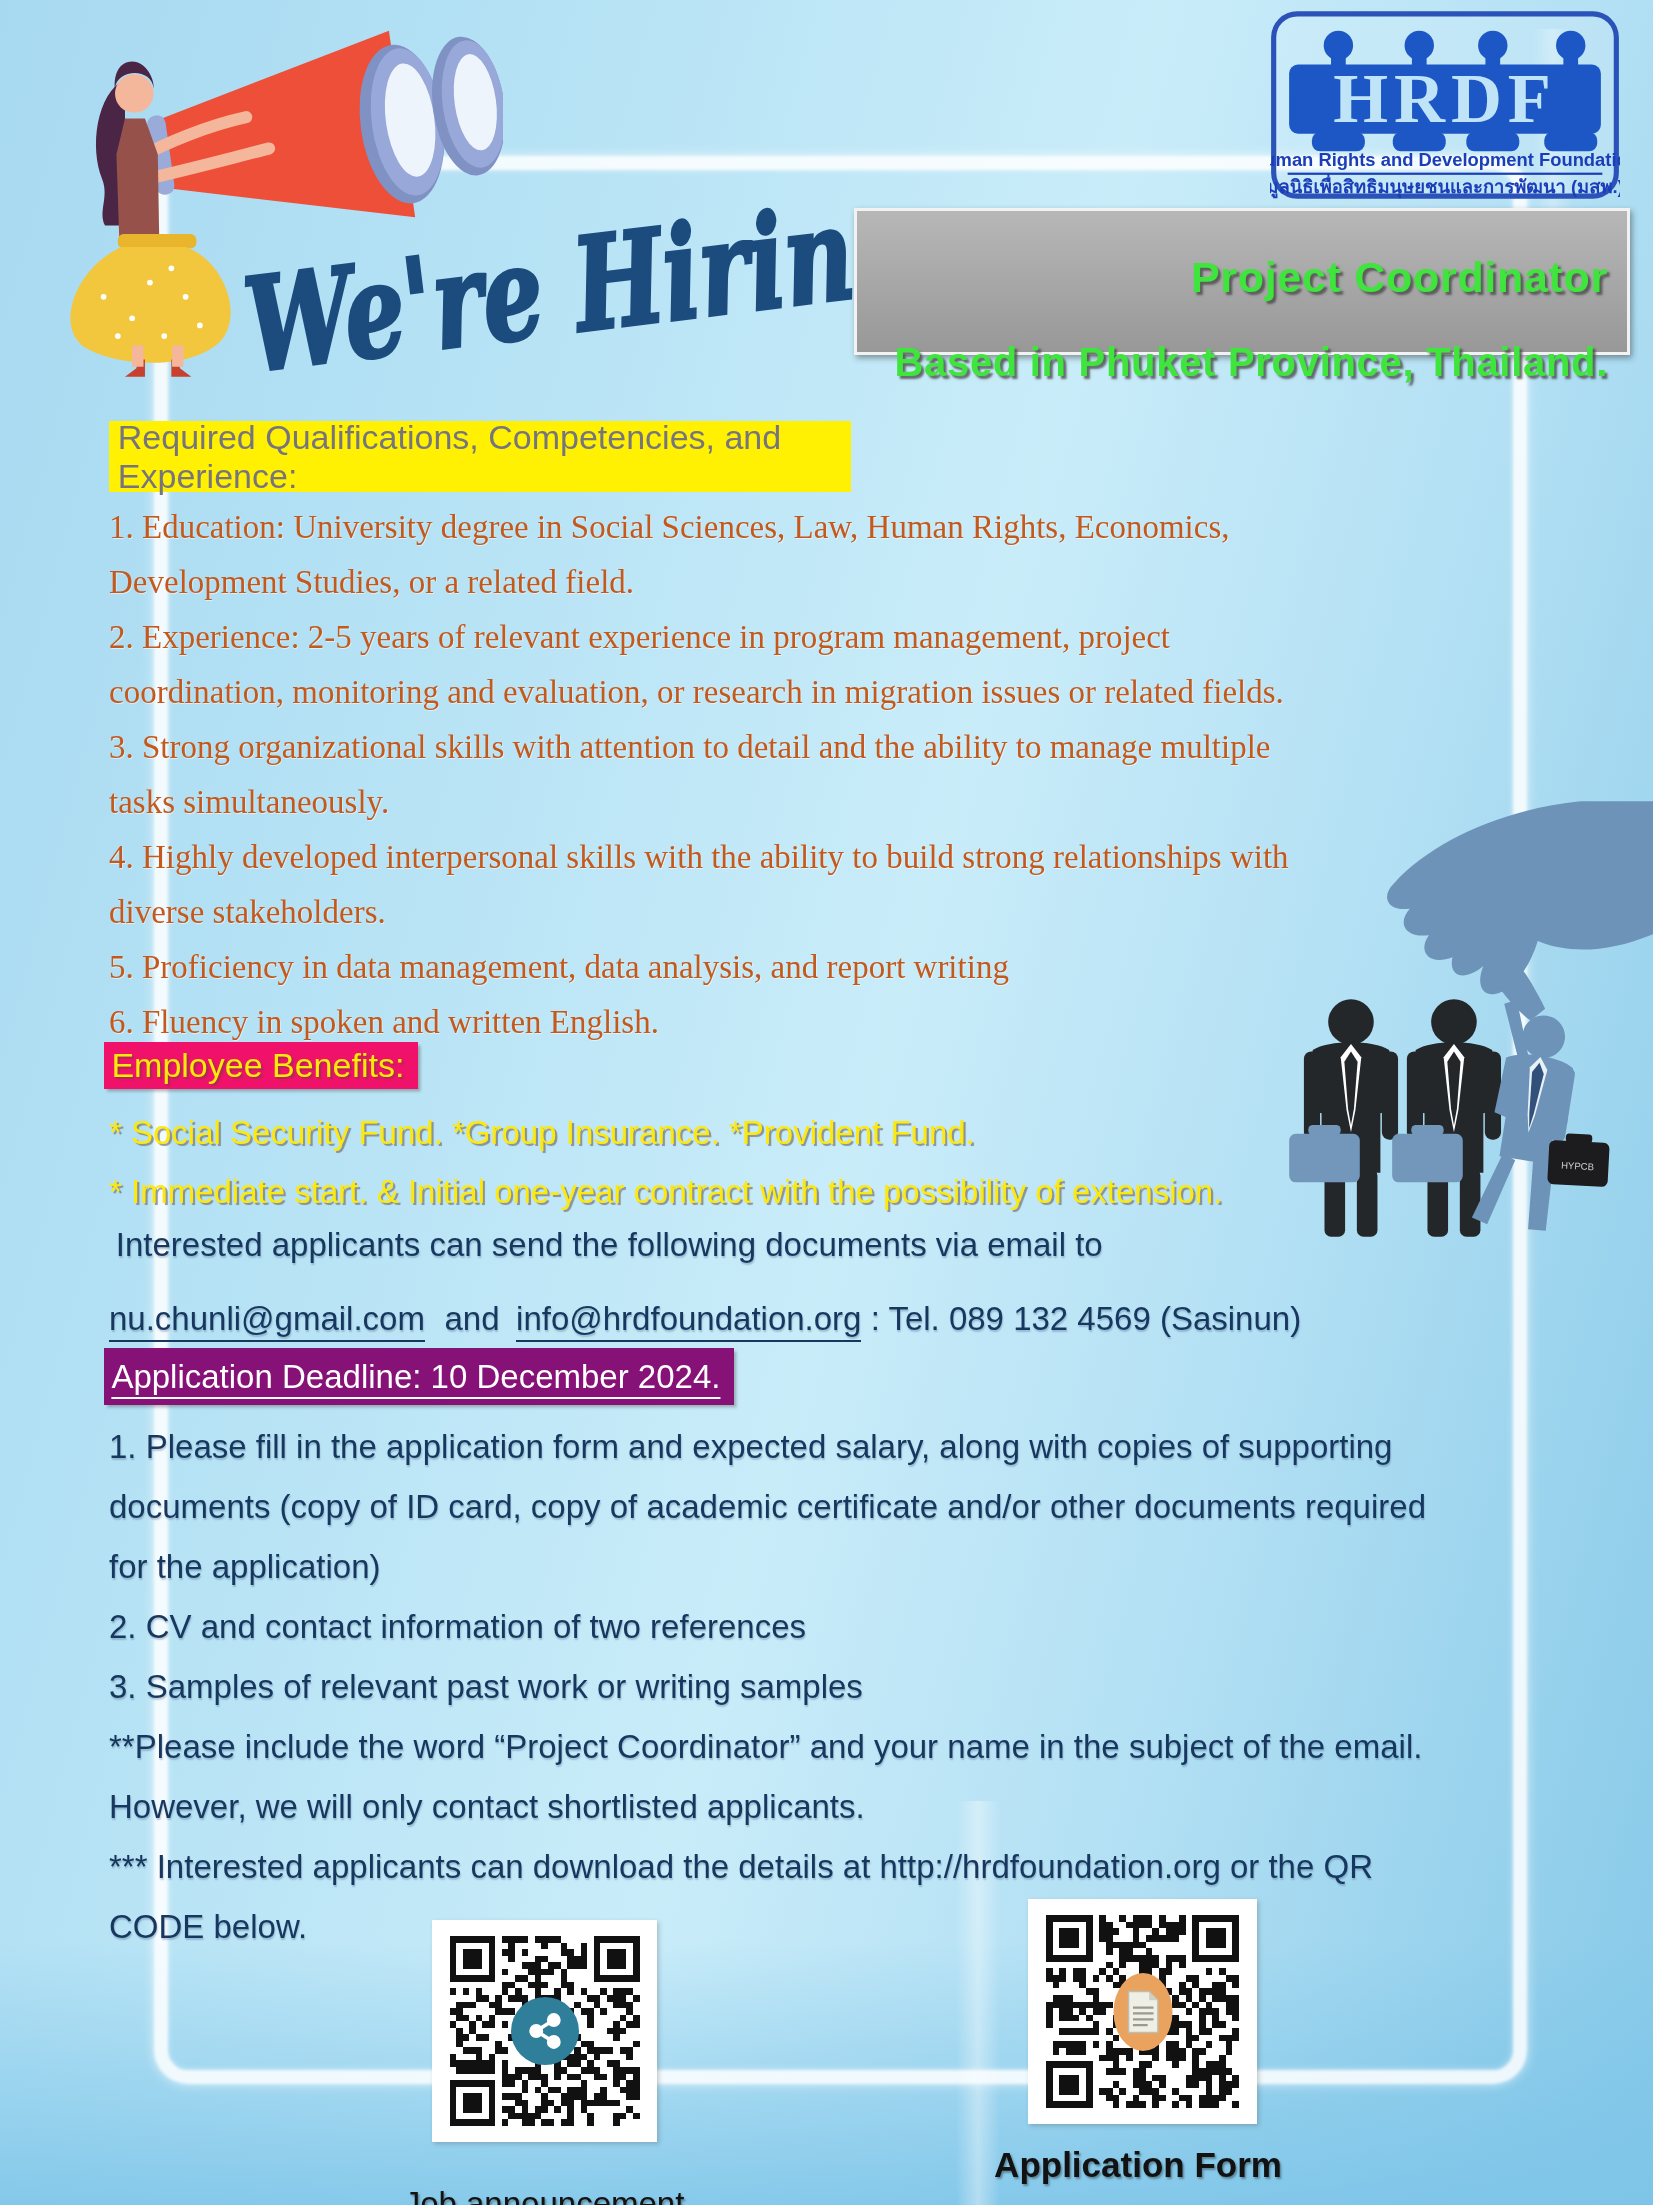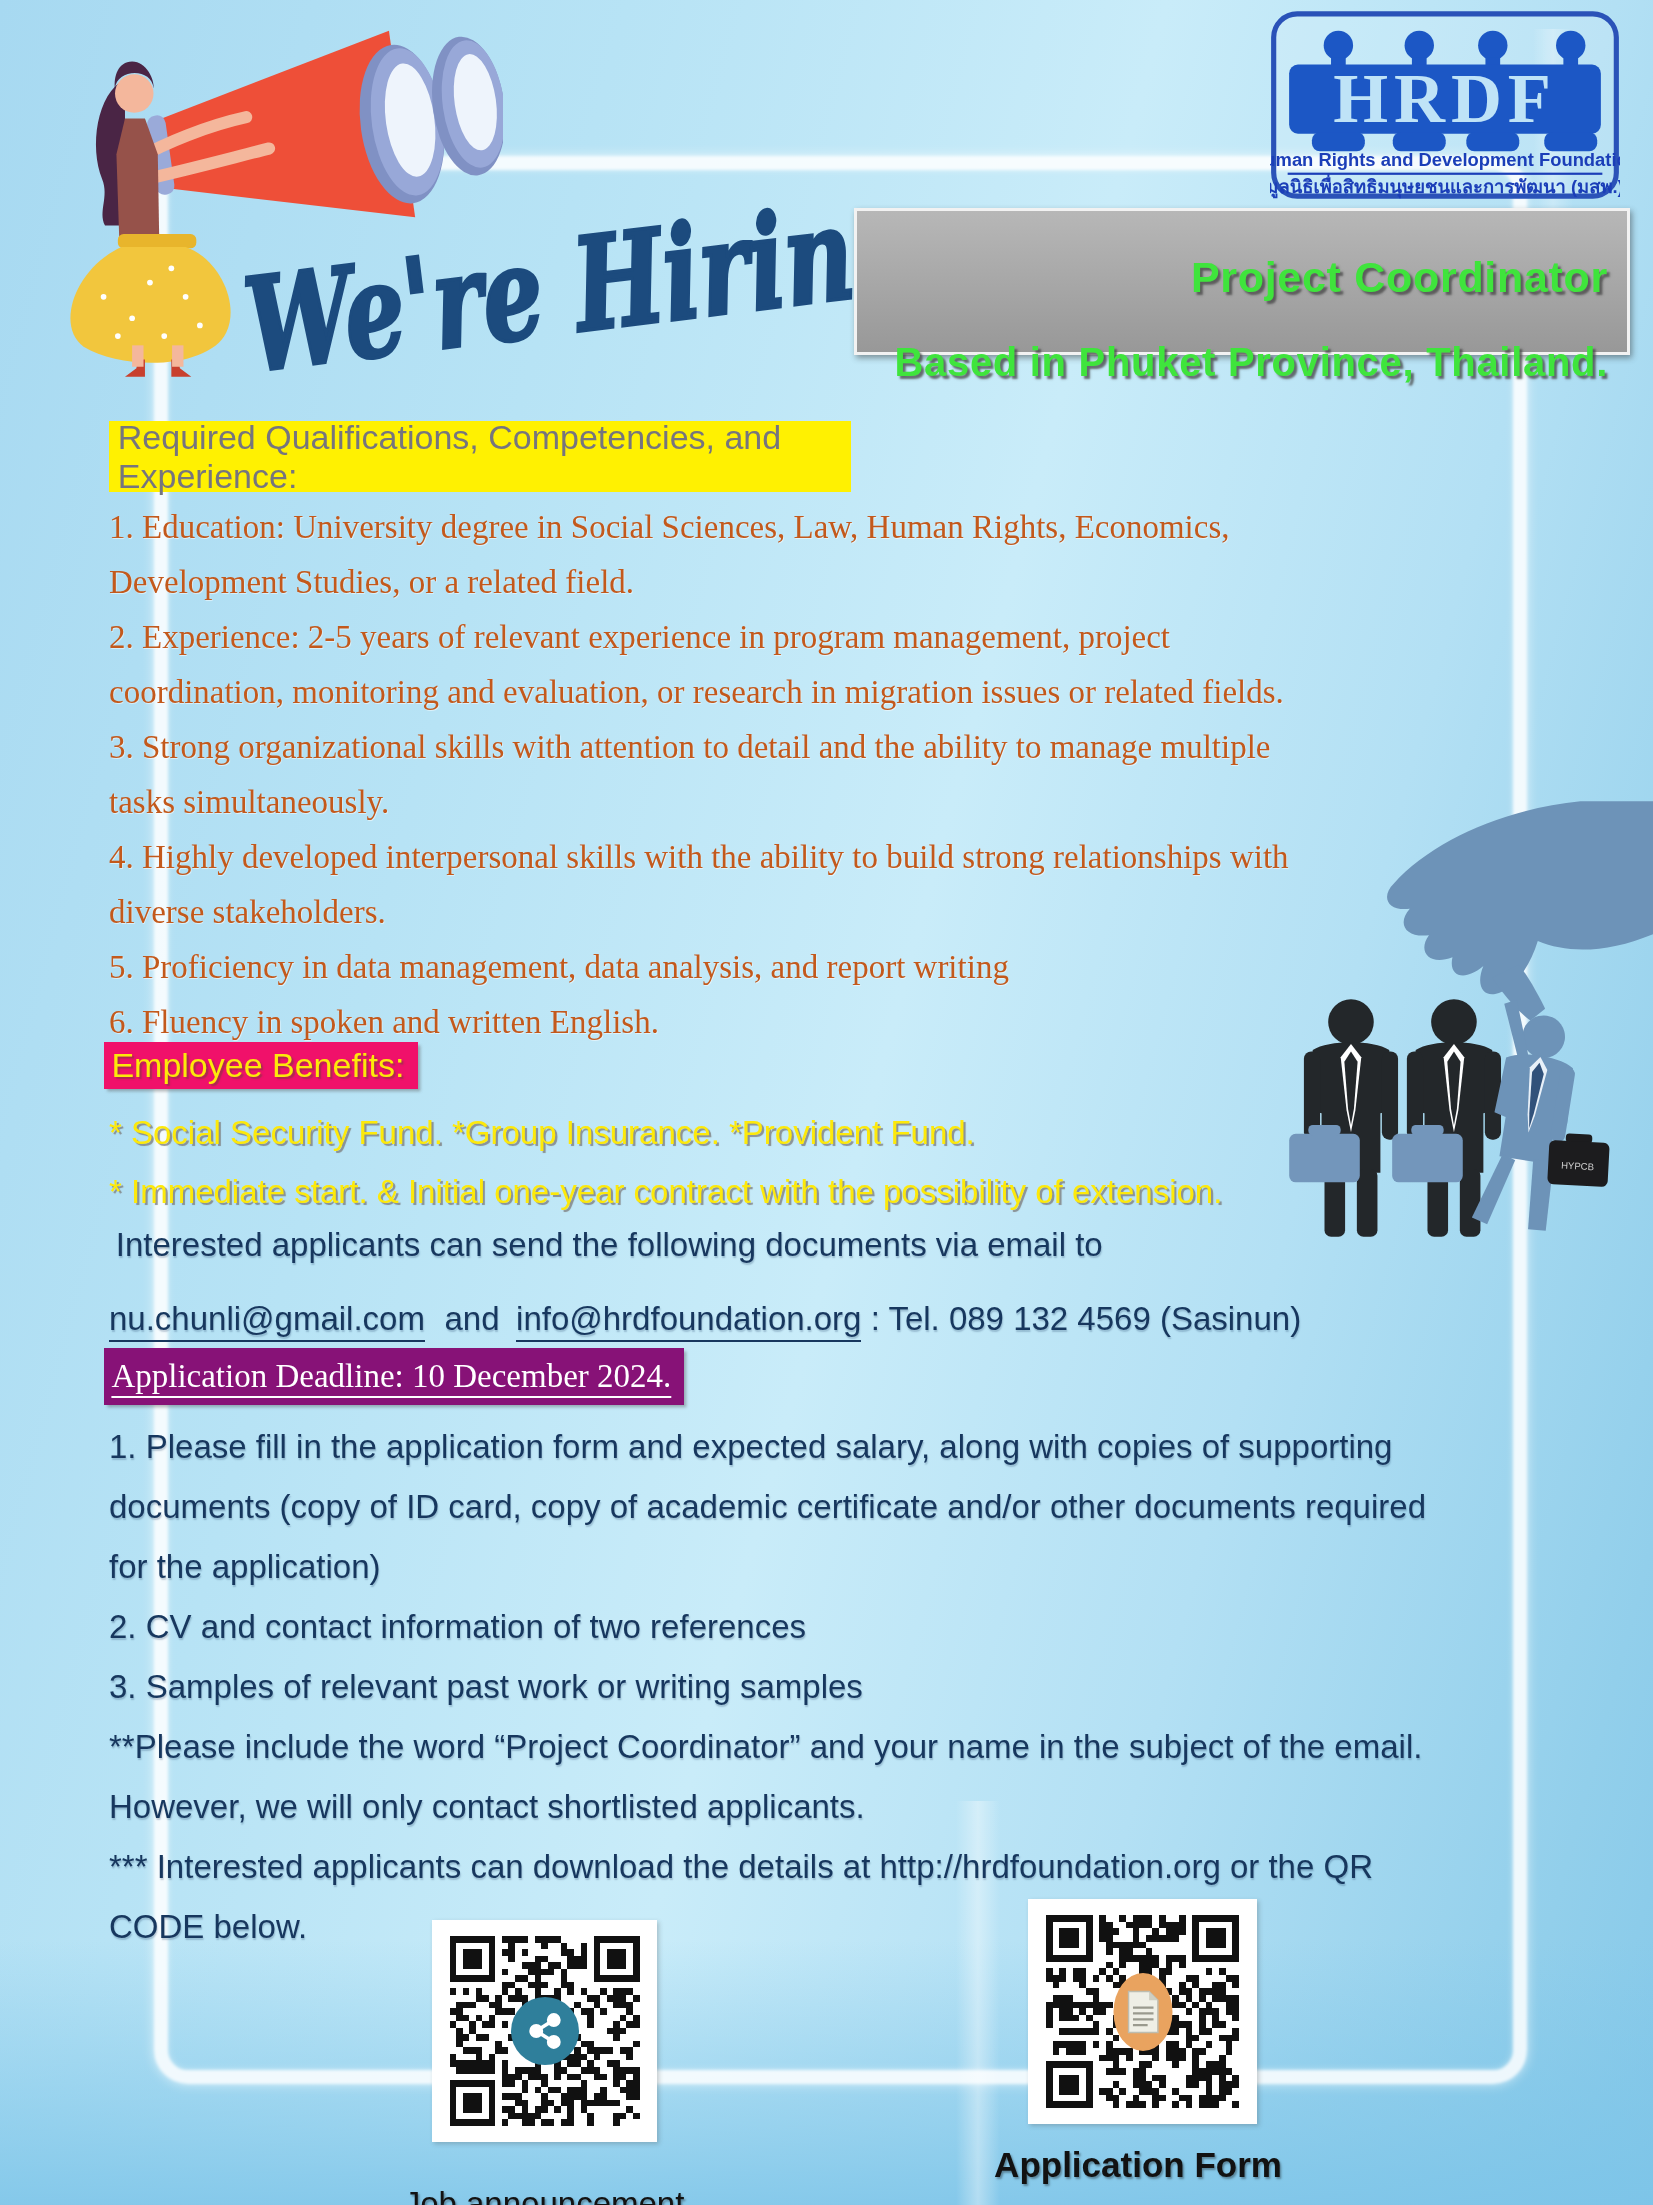--- a/index.html
+++ b/index.html
@@ -53,21 +53,21 @@
   .process-label{
     background:var(--green-hl);color:var(--navy);height:56px;line-height:56px;padding:0 11.8px 0 7.4px;
     text-decoration:underline;text-decoration-thickness:2.2px;text-underline-offset:7.4px;
   }
   .process-intro{color:var(--navy);margin-left:11.8px;text-shadow:0.7px 1.5px 1.5px rgba(23,55,94,.25);}
   .email-row{position:absolute;left:109px;top:1300px;font-size:33px;color:var(--navy);white-space:nowrap;text-shadow:0.7px 1.5px 1.5px rgba(23,55,94,.25);}
   .email-link{border-bottom:2.2px solid var(--navy);padding-bottom:2.9px;cursor:pointer;}
   .email-sep{margin:0 7.4px 0 10.3px;}
   .deadline-box{
     position:absolute;left:104px;top:1348px;height:57px;background:var(--purple-hl);
-    display:flex;align-items:center;padding:0 13.2px 0 7.4px;box-shadow:2.9px 2.9px 2.9px rgba(80,80,80,.4);font-family:Liberation Serif, serif;
+    display:flex;align-items:center;padding:0 13.2px 0 7.4px;box-shadow:2.9px 2.9px 2.9px rgba(80,80,80,.4);
   }
   .deadline-box span{
     color:#ffffff;font-size:33px;
     text-decoration:underline;text-decoration-thickness:2.2px;text-underline-offset:8.8px;
   }
   .steps-list{position:absolute;left:109px;top:1417px;width:1463px;font-size:33px;color:var(--navy);}
   .steps-list div{height:60px;line-height:60px;white-space:nowrap;text-shadow:0.7px 1.5px 1.5px rgba(23,55,94,.25);}
   .qr-box{position:absolute;background:#ffffff;box-shadow:1.5px 2.2px 4.4px rgba(60,60,60,.25);}
   .qr-box svg.qr{position:absolute;left:16px;top:16px;right:16px;bottom:16px;width:calc(100% - 32px);height:calc(100% - 32px);shape-rendering:crispEdges;}
   .qr-left{left:432px;top:1920px;width:225px;height:222px;}

